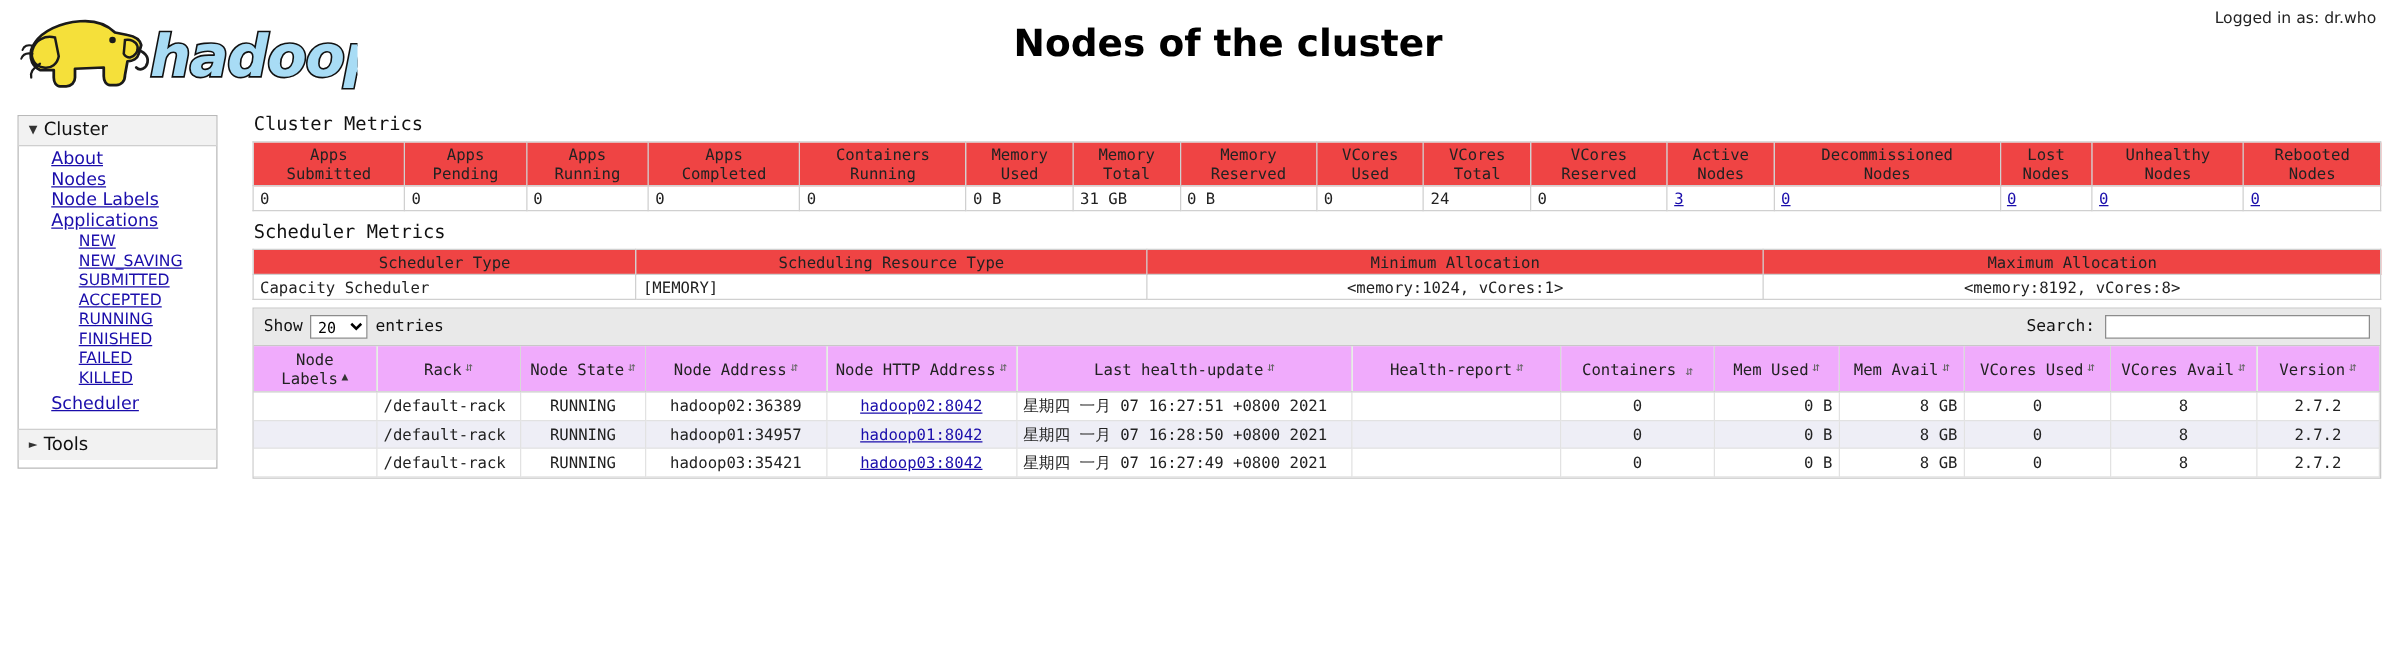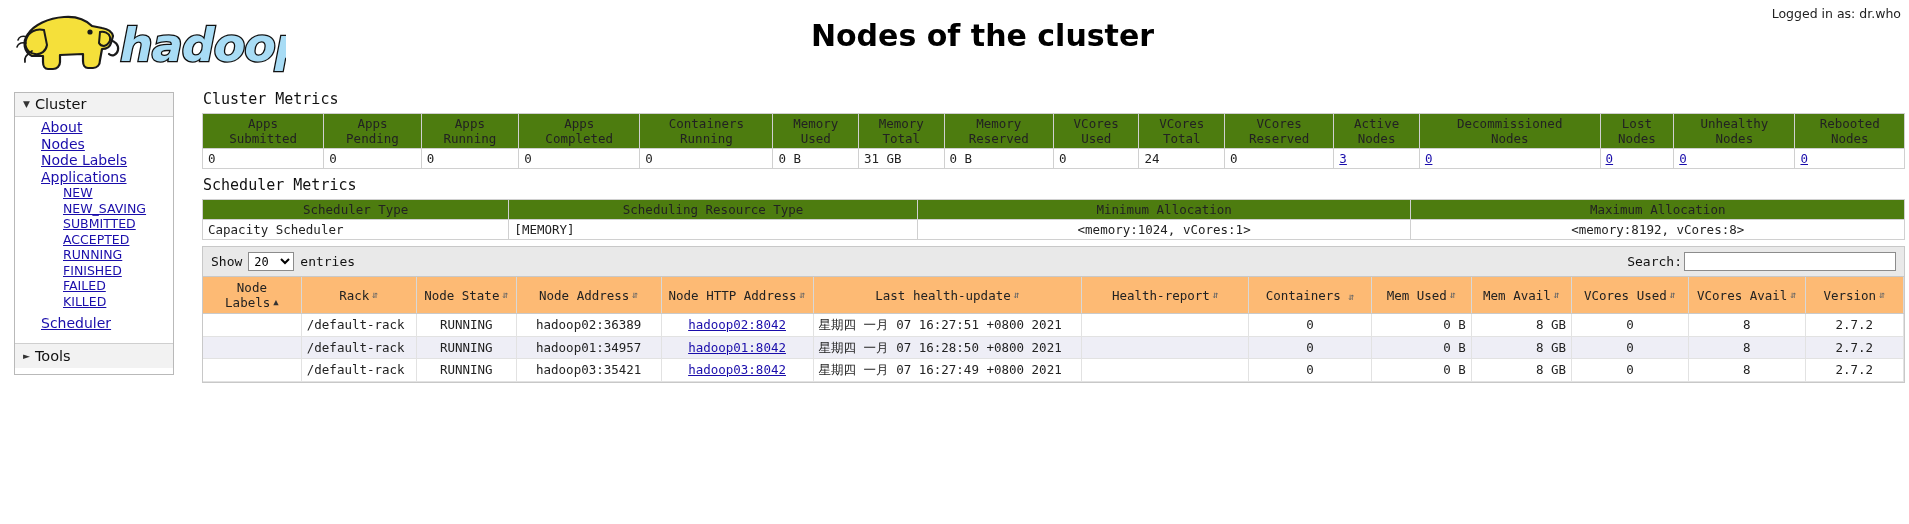--- a/index.html
+++ b/index.html
@@ -74,21 +74,21 @@
   .section-title.second { margin-top: 7px; }
 
   
   table.grid {
     border-collapse: collapse;
     width: 100%;
     font-size: 12.5px;
     background: #fff;
   }
   table.grid th {
-    background: #4d7c0f;
+    background: #ef4444;
     border: 1px solid #d0d0d0;
     font-weight: normal;
     color: #222;
     padding: 2px 4px;
     text-align: center;
     vertical-align: top;
     line-height: 15px;
   }
   table.grid td {
     border: 1px solid #d0d0d0;
@@ -111,29 +111,29 @@
     padding: 5px 8px;
     display: flex; align-items: center; justify-content: space-between;
     font-size: 13px; color: #111;
   }
   .dt-length { display: flex; align-items: center; gap: 6px; }
   .dt-length select {
     font-family: "DejaVu Sans Mono", monospace;
     font-size: 12px; padding: 0 1px; height: 19px;
     border: 1px solid #8c8c8c; background: #fff;
   }
-  .dt-filter { display: flex; align-items: center; gap: 2px; }
+  .dt-filter { display: flex; align-items: center; gap: 8px; }
   .dt-filter input {
     font-family: "DejaVu Sans Mono", monospace;
     font-size: 12px; width: 212px; height: 19px;
     border: 1px solid #8c8c8c; background: #fff; padding: 1px 3px;
   }
   table.nodes { border-collapse: collapse; width: 100%; font-size: 12.5px; }
   table.nodes th {
-    background: #fdba74;
+    background: #f0abfc;
     border-right: 1px solid #d8d8d8;
     border-bottom: 1px solid #cacaca;
     font-weight: normal; color: #222;
     padding: 3px 4px; text-align: center; vertical-align: middle;
     line-height: 15px; position: relative;
   }
   table.nodes th .hdr {
     display: inline-flex; align-items: center; gap: 3px;
     justify-content: center;
   }

